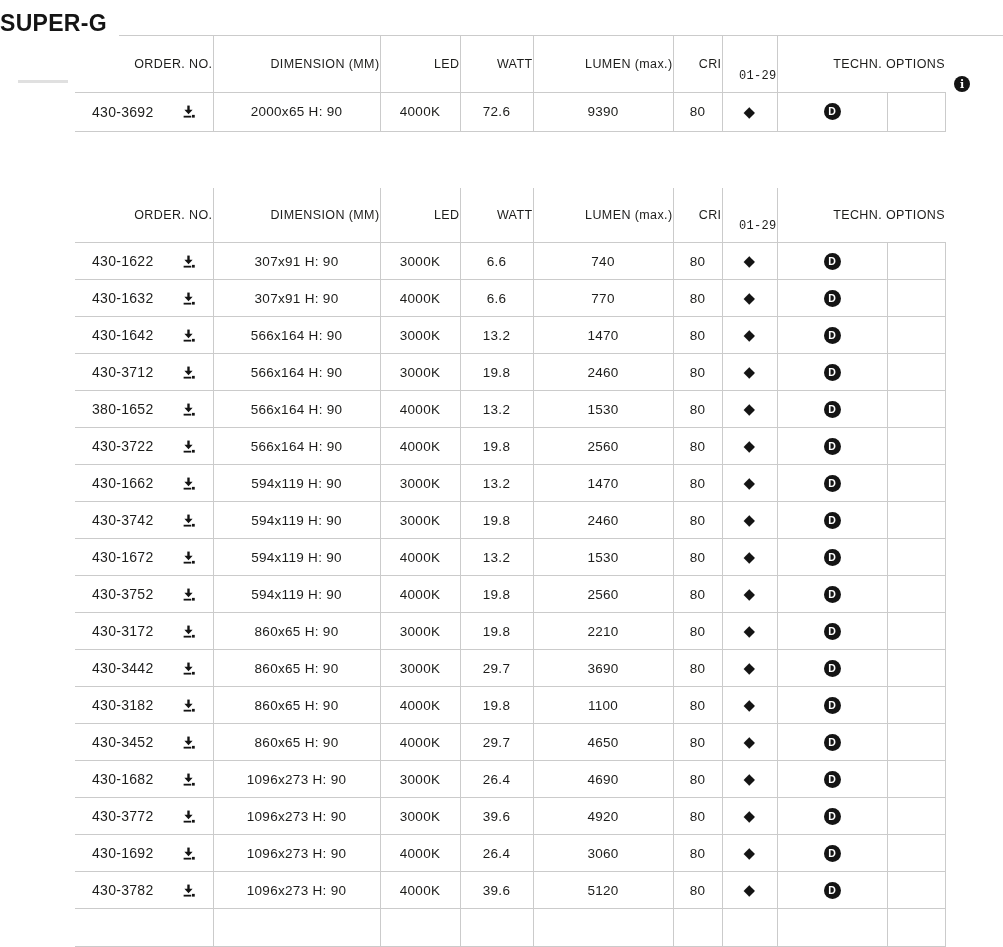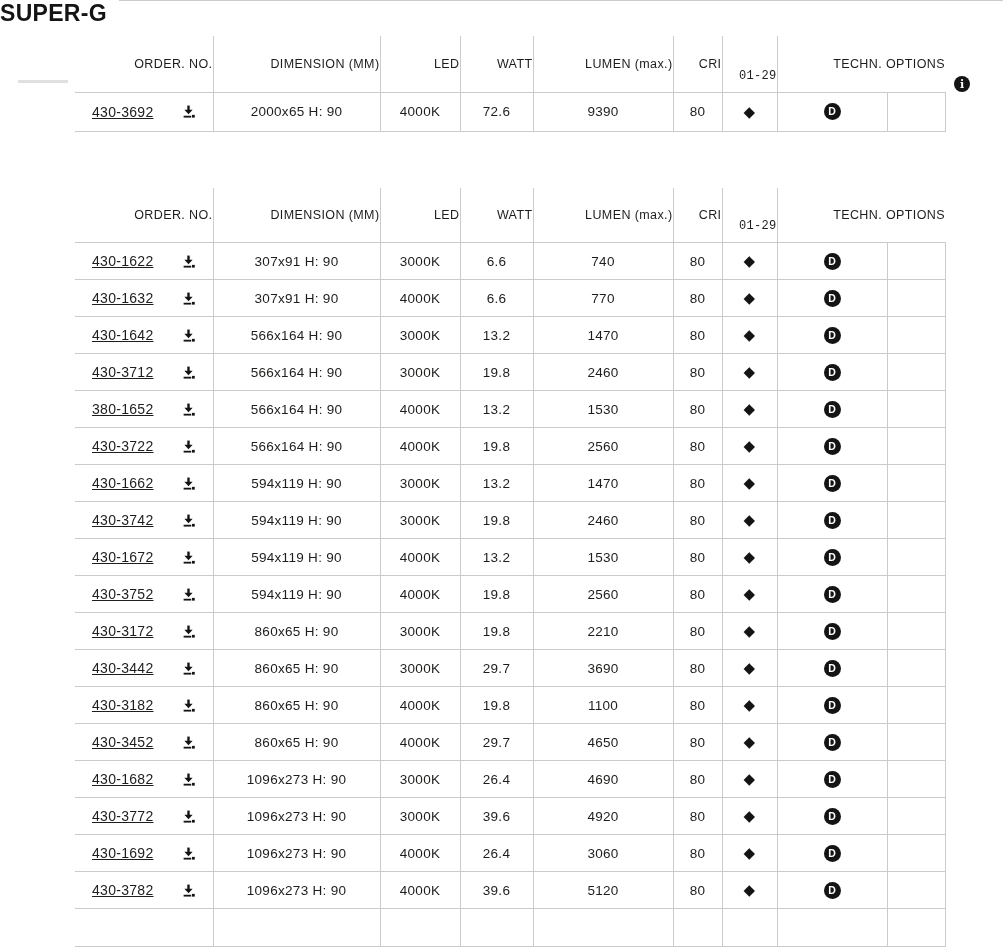--- a/index.html
+++ b/index.html
@@ -7,21 +7,21 @@
     --ink:#1d1d1b;
     --icon:#141414;
     --thumb:#e0e0e0;
   }
   *{box-sizing:border-box;}
   html,body{margin:0;padding:0;background:#fff;}
   body{font-family:"Liberation Sans",sans-serif;color:var(--ink);}
   .page{width:1003px;height:947px;overflow:hidden;background:#fff;position:relative;}
 
   
-  .section-head{display:flex;align-items:flex-start;column-gap:12px;height:36px;}
+  .section-head{display:flex;align-items:flex-end;column-gap:12px;height:36px;}
   .title{margin:0;font-size:23px;line-height:26px;font-weight:700;letter-spacing:.3px;color:var(--icon);}
   .rule{flex:1 1 auto;height:0;border-bottom:1px solid var(--border);}
 
   .sec-slim{margin-top:56px;}
 
   
   .tbl-wrap{position:relative;}
   table.tbl{border-collapse:collapse;table-layout:fixed;margin-left:18px;width:927px;}
   .s0 thead tr{height:56px;}
   .s0 tbody tr{height:39px;}
@@ -35,21 +35,21 @@
   th.small{font-size:12px;letter-spacing:.3px;vertical-align:bottom;padding-bottom:9px;font-family:Liberation Mono, monospace;}
   td{border-bottom:1px solid var(--border);text-align:center;vertical-align:middle;
      font-size:13.5px;letter-spacing:.3px;padding:0;}
   td.c-img{border-bottom:none;}
   tr.partial td{border-bottom:1px solid var(--border);}
   tr.partial td.c-img{border-bottom:none;}
   .bl{border-left:1px solid var(--border);}
   .br{border-right:1px solid var(--border);}
 
   
-  .ordwrap{display:inline-flex;align-items:center;gap:27px;text-decoration:underline;}
+  .ordwrap{display:inline-flex;align-items:center;gap:27px;}
   .ord{font-size:14px;letter-spacing:.3px;}
   svg.dl{width:15px;height:15px;fill:var(--icon);display:block;cursor:pointer;}
 
   
   .diamond{font-size:15px;line-height:1;color:var(--icon);}
   .dcircle{display:inline-block;width:17px;height:17px;border-radius:50%;background:var(--icon);
            color:#fff;font-size:10.5px;font-weight:700;line-height:17px;text-align:center;letter-spacing:0;}
   .thumb{position:absolute;left:18px;top:44px;width:50px;height:3px;background:var(--thumb);}
   .info{position:absolute;left:954px;top:40px;width:16px;height:16px;border-radius:50%;
         background:var(--icon);color:#fff;display:flex;align-items:center;justify-content:center;cursor:pointer;}

